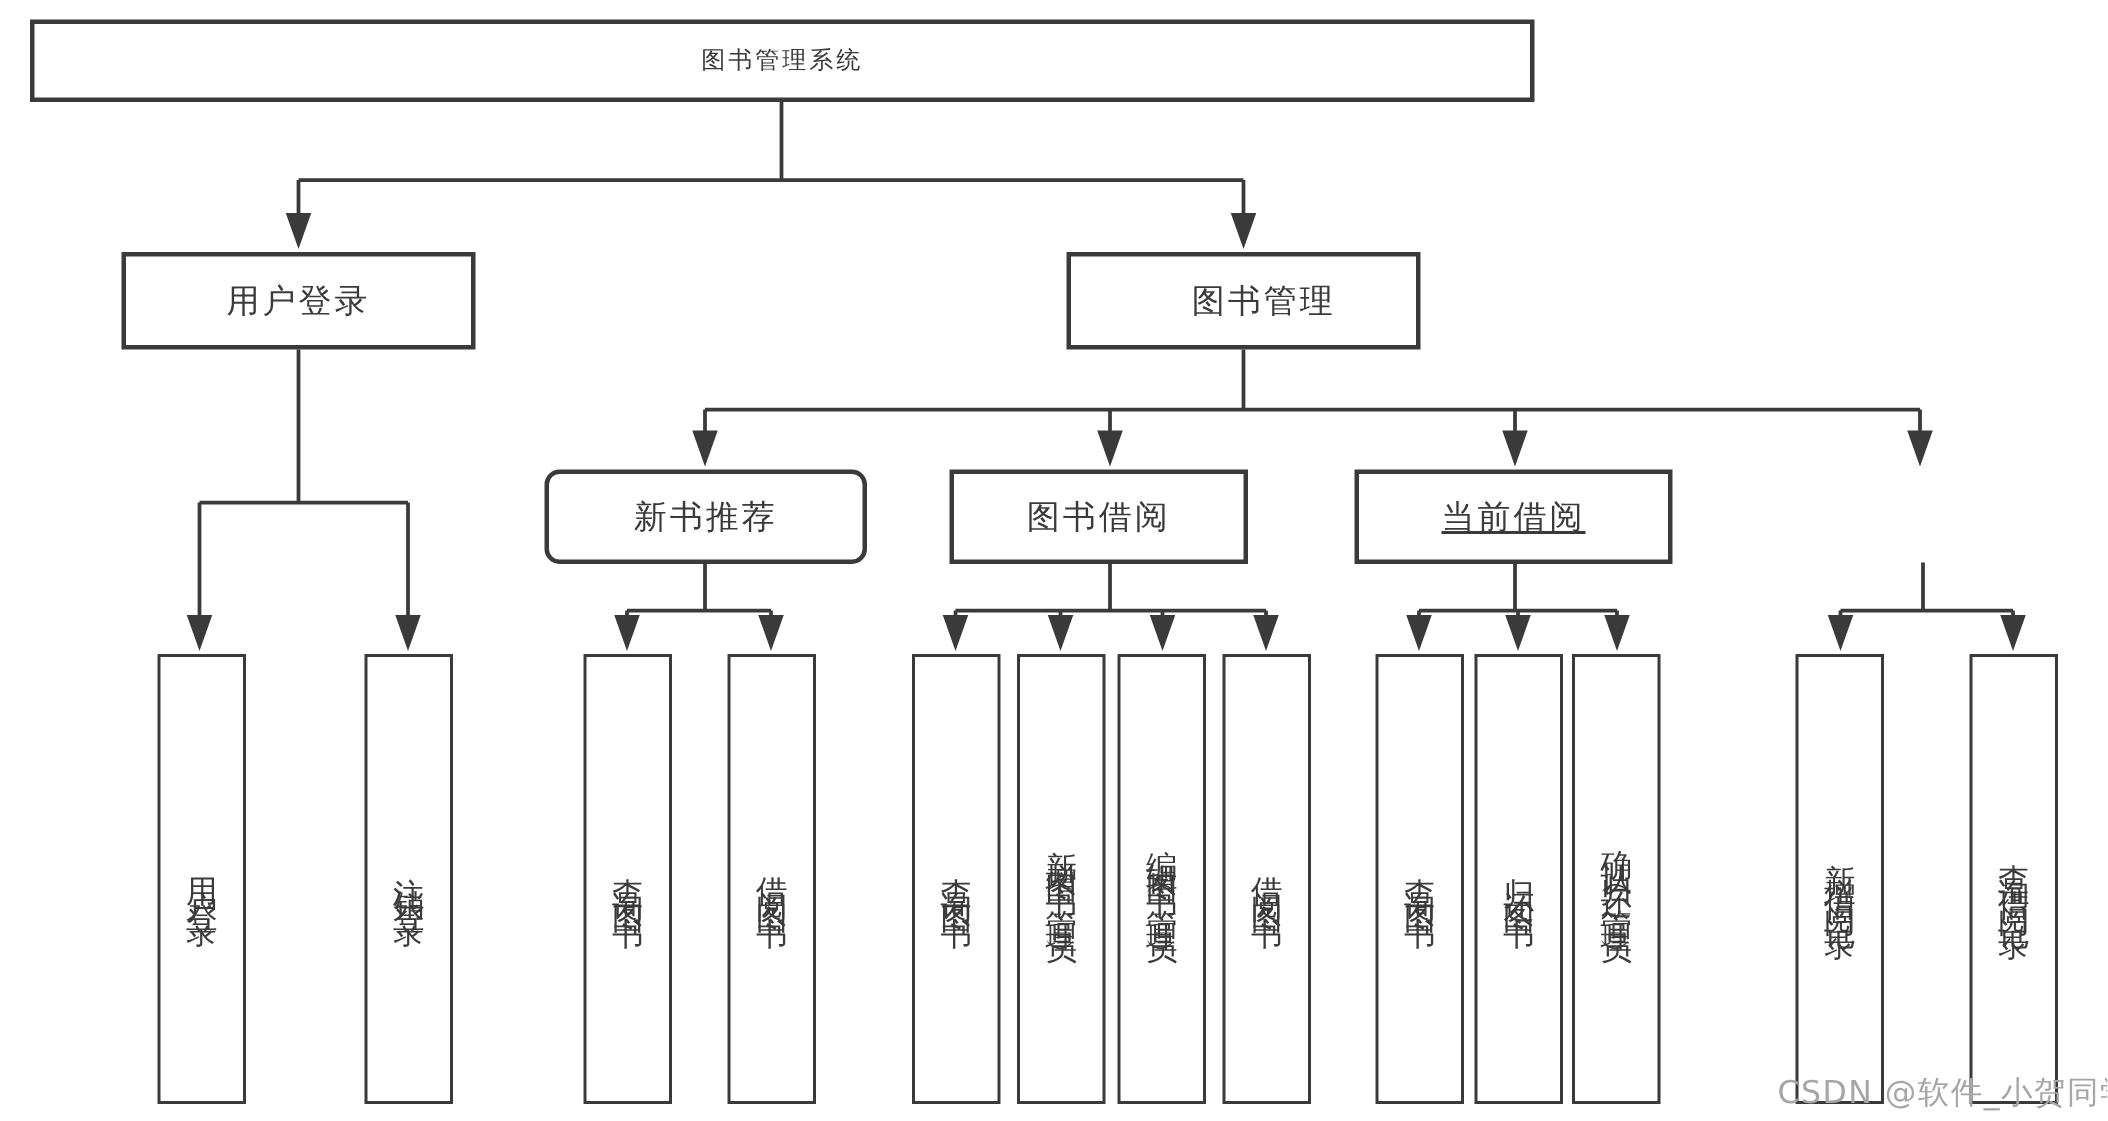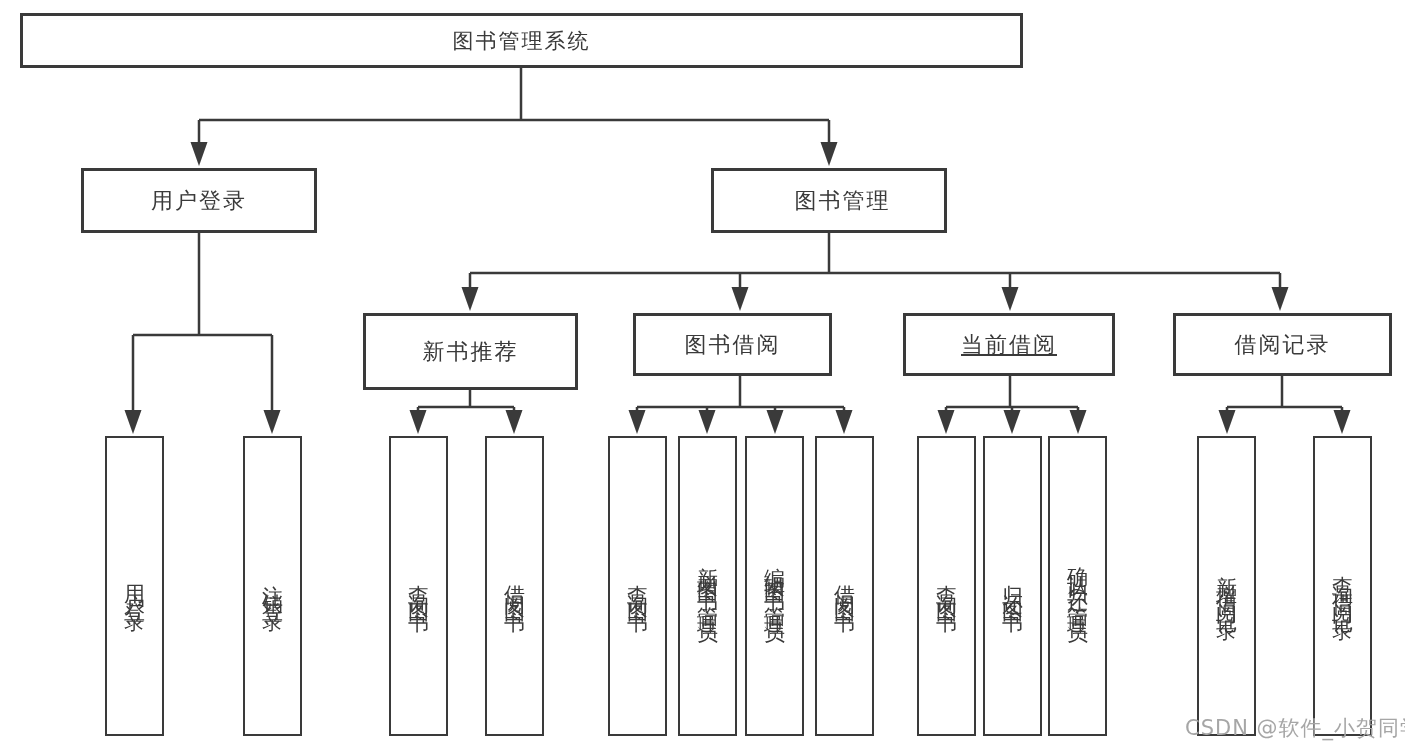--- a/index.html
+++ b/index.html
@@ -32,21 +32,21 @@
     justify-content: center;
     z-index: 2;
   }
   .hbox {
     font-size: 22px;
     letter-spacing: 2px;
     white-space: nowrap;
   }
   .root {
     left: 20px; top: 13px; width: 1003px; height: 55px;
-    font-size: 21px;
+    font-size: 16px;
   }
   .vbox {
     border-width: 2.5px;
     writing-mode: vertical-rl;
     text-orientation: mixed;
     font-size: 21px;
     letter-spacing: 9px;
     top: 436px;
     width: 59px;
     height: 300px;
@@ -108,24 +108,23 @@
       <polygon points="1218.5,410 1235.5,410 1227,434"></polygon>
       <polygon points="1333.5,410 1350.5,410 1342,434"></polygon>
     </g>
   </svg>
 
   <div class="box hbox root">图书管理系统</div>
 
   <div class="box hbox" style="left:81px; top:168px; width:236px; height:65px;">用户登录</div>
   <div class="box hbox" style="left:711px; top:168px; width:236px; height:65px;padding-left:27px;">图书管理</div>
 
-  <div class="box hbox" style="left:363px; top:313px; width:215px; height:77px;">新书推荐</div>
+  <div class="box hbox" style="left:363px; top:313px; width:215px; height:63px;border-radius:10px;">新书推荐</div>
   <div class="box hbox" style="left:633px; top:313px; width:199px; height:63px;">图书借阅</div>
   <div class="box hbox" style="left:903px; top:313px; width:212px; height:63px;text-decoration:underline;">当前借阅</div>
-  <div class="box hbox" style="left:1173px; top:313px; width:219px; height:63px;">借阅记录</div>
 
   <div class="box vbox" style="left:105px;">用户登录</div>
   <div class="box vbox" style="left:243px;">注销登录</div>
 
   <div class="box vbox" style="left:389px;">查询图书</div>
   <div class="box vbox" style="left:485px;">借阅图书</div>
 
   <div class="box vbox" style="left:608px;">查询图书</div>
   <div class="box vbox" style="left:678px; letter-spacing:8px;">新增图书（管理员）</div>
   <div class="box vbox" style="left:745px; letter-spacing:8px;">编辑图书（管理员）</div>

